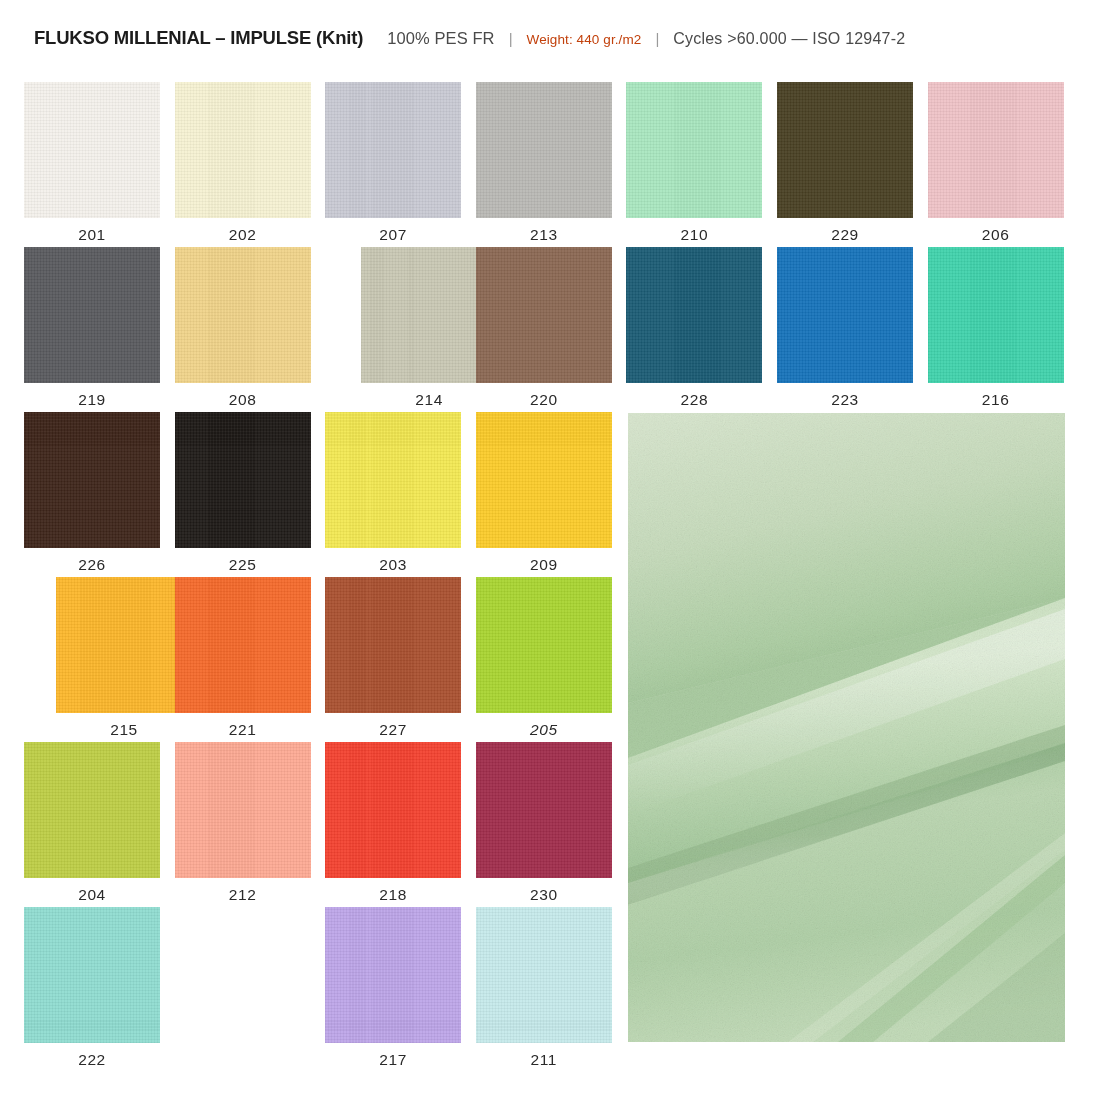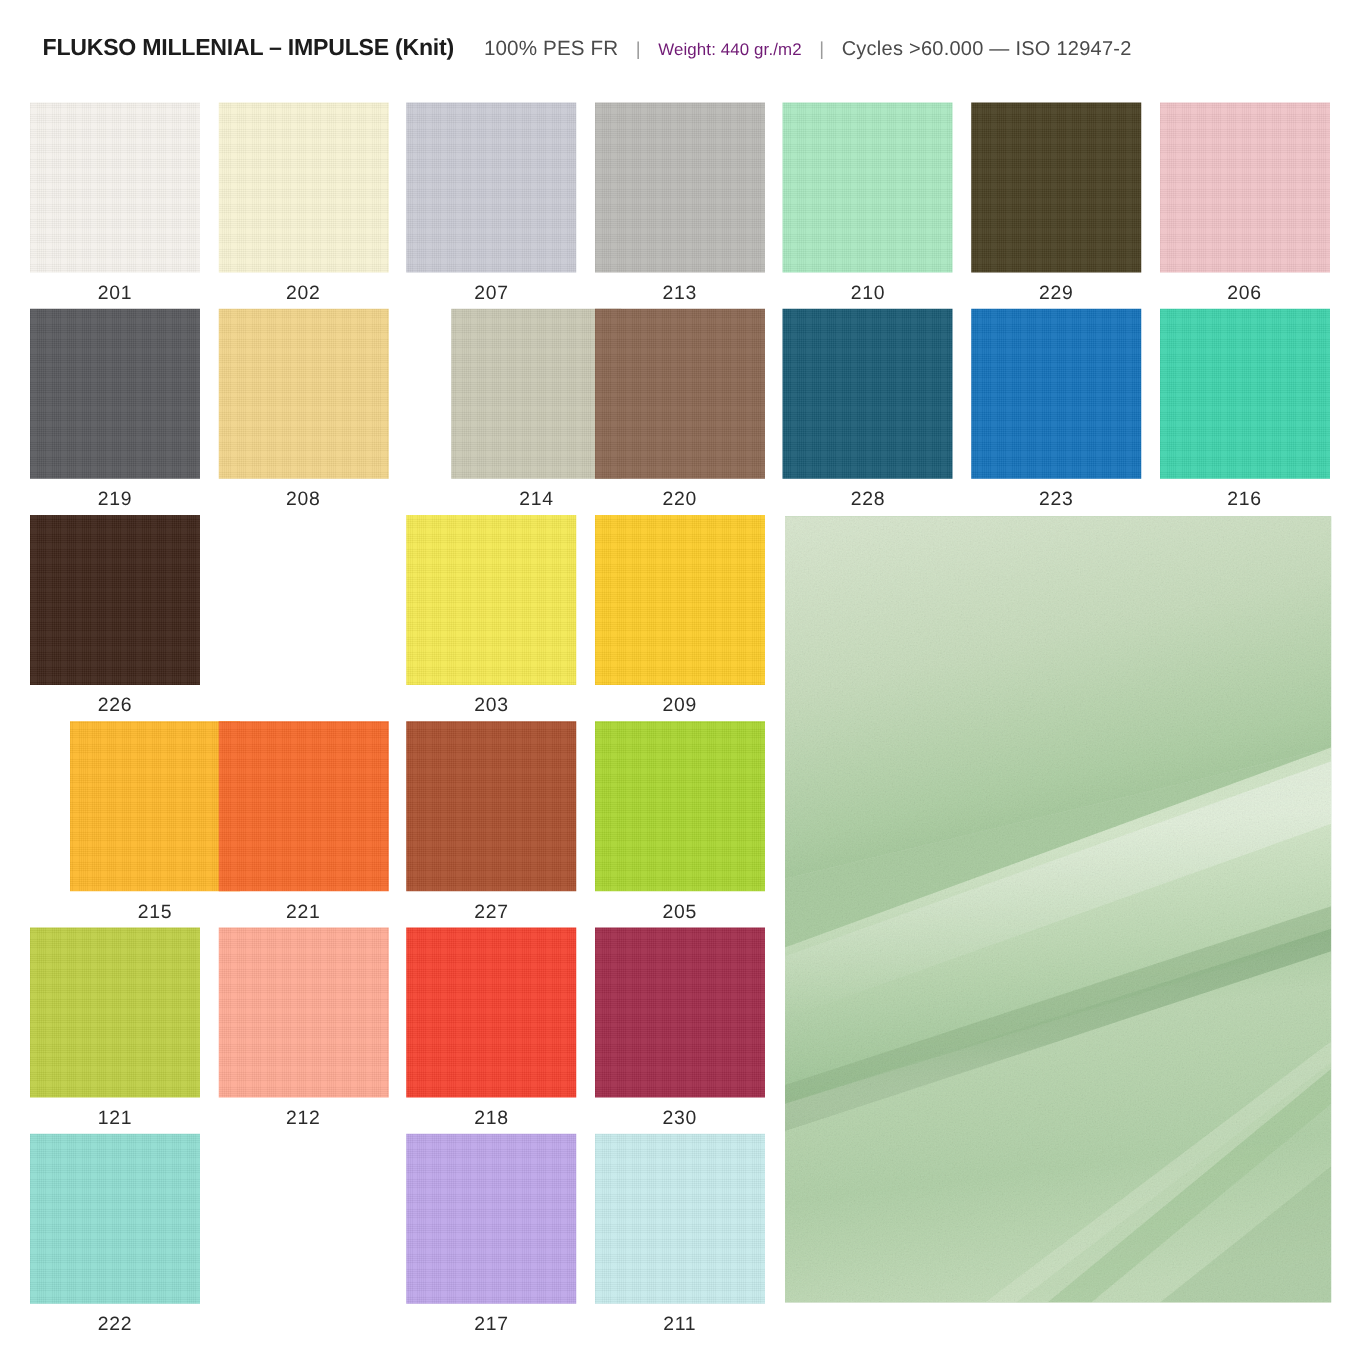--- a/index.html
+++ b/index.html
@@ -42,21 +42,21 @@
   }
   .hdr-sep {
     font-size: 15px;
     color: #9a9a9a;
     margin: 0 14px;
     font-weight: 300;
   }
   .hdr-weight {
     font-size: 13.5px;
     font-weight: 400;
-    color: #701a75;
+    color: #c2410c;
     letter-spacing: 0.1px;
   }
   .hdr-cycles {
     font-size: 16px;
     font-weight: 400;
     color: #4a4a4a;
     letter-spacing: 0.2px;
   }
 
   
@@ -178,47 +178,51 @@
         <div class="swatch-label">223</div>
       </div>
       <div class="swatch-cell" style="left: 927.6px; top: 247px;">
         <div class="swatch-chip" style="background: rgb(63, 210, 171);"></div>
         <div class="swatch-label">216</div>
       </div>
       <div class="swatch-cell" style="left: 24px; top: 412px;">
         <div class="swatch-chip" style="background: rgb(61, 36, 25);"></div>
         <div class="swatch-label">226</div>
       </div>
+      <div class="swatch-cell" style="left: 174.6px; top: 412px;">
+        <div class="swatch-chip" style="background: rgb(30, 26, 23);"></div>
+        <div class="swatch-label">225</div>
+      </div>
       <div class="swatch-cell" style="left: 325.2px; top: 412px;">
         <div class="swatch-chip" style="background: rgb(243, 232, 82);"></div>
         <div class="swatch-label">203</div>
       </div>
       <div class="swatch-cell" style="left: 475.8px; top: 412px;">
         <div class="swatch-chip" style="background: rgb(251, 203, 41);"></div>
         <div class="swatch-label">209</div>
       </div>
       <div class="swatch-cell" style="left: 24px; top: 577px; margin-left: 32px;">
         <div class="swatch-chip" style="background: rgb(252, 183, 43);"></div>
         <div class="swatch-label">215</div>
       </div>
       <div class="swatch-cell" style="left: 174.6px; top: 577px;">
         <div class="swatch-chip" style="background: rgb(245, 105, 42);"></div>
         <div class="swatch-label">221</div>
       </div>
       <div class="swatch-cell" style="left: 325.2px; top: 577px;">
         <div class="swatch-chip" style="background: rgb(169, 80, 47);"></div>
         <div class="swatch-label">227</div>
       </div>
-      <div class="swatch-cell" style="left: 475.8px; top: 577px;">
+      <div class="swatch-cell" style="left: 475.8px; top: 577px; font-style: italic;">
         <div class="swatch-chip" style="background: rgb(168, 212, 48);"></div>
         <div class="swatch-label">205</div>
       </div>
       <div class="swatch-cell" style="left: 24px; top: 742px;">
         <div class="swatch-chip" style="background: rgb(189, 205, 68);"></div>
-        <div class="swatch-label">121</div>
+        <div class="swatch-label">204</div>
       </div>
       <div class="swatch-cell" style="left: 174.6px; top: 742px;">
         <div class="swatch-chip" style="background: rgb(253, 169, 147);"></div>
         <div class="swatch-label">212</div>
       </div>
       <div class="swatch-cell" style="left: 325.2px; top: 742px;">
         <div class="swatch-chip" style="background: rgb(244, 65, 47);"></div>
         <div class="swatch-label">218</div>
       </div>
       <div class="swatch-cell" style="left: 475.8px; top: 742px;">

